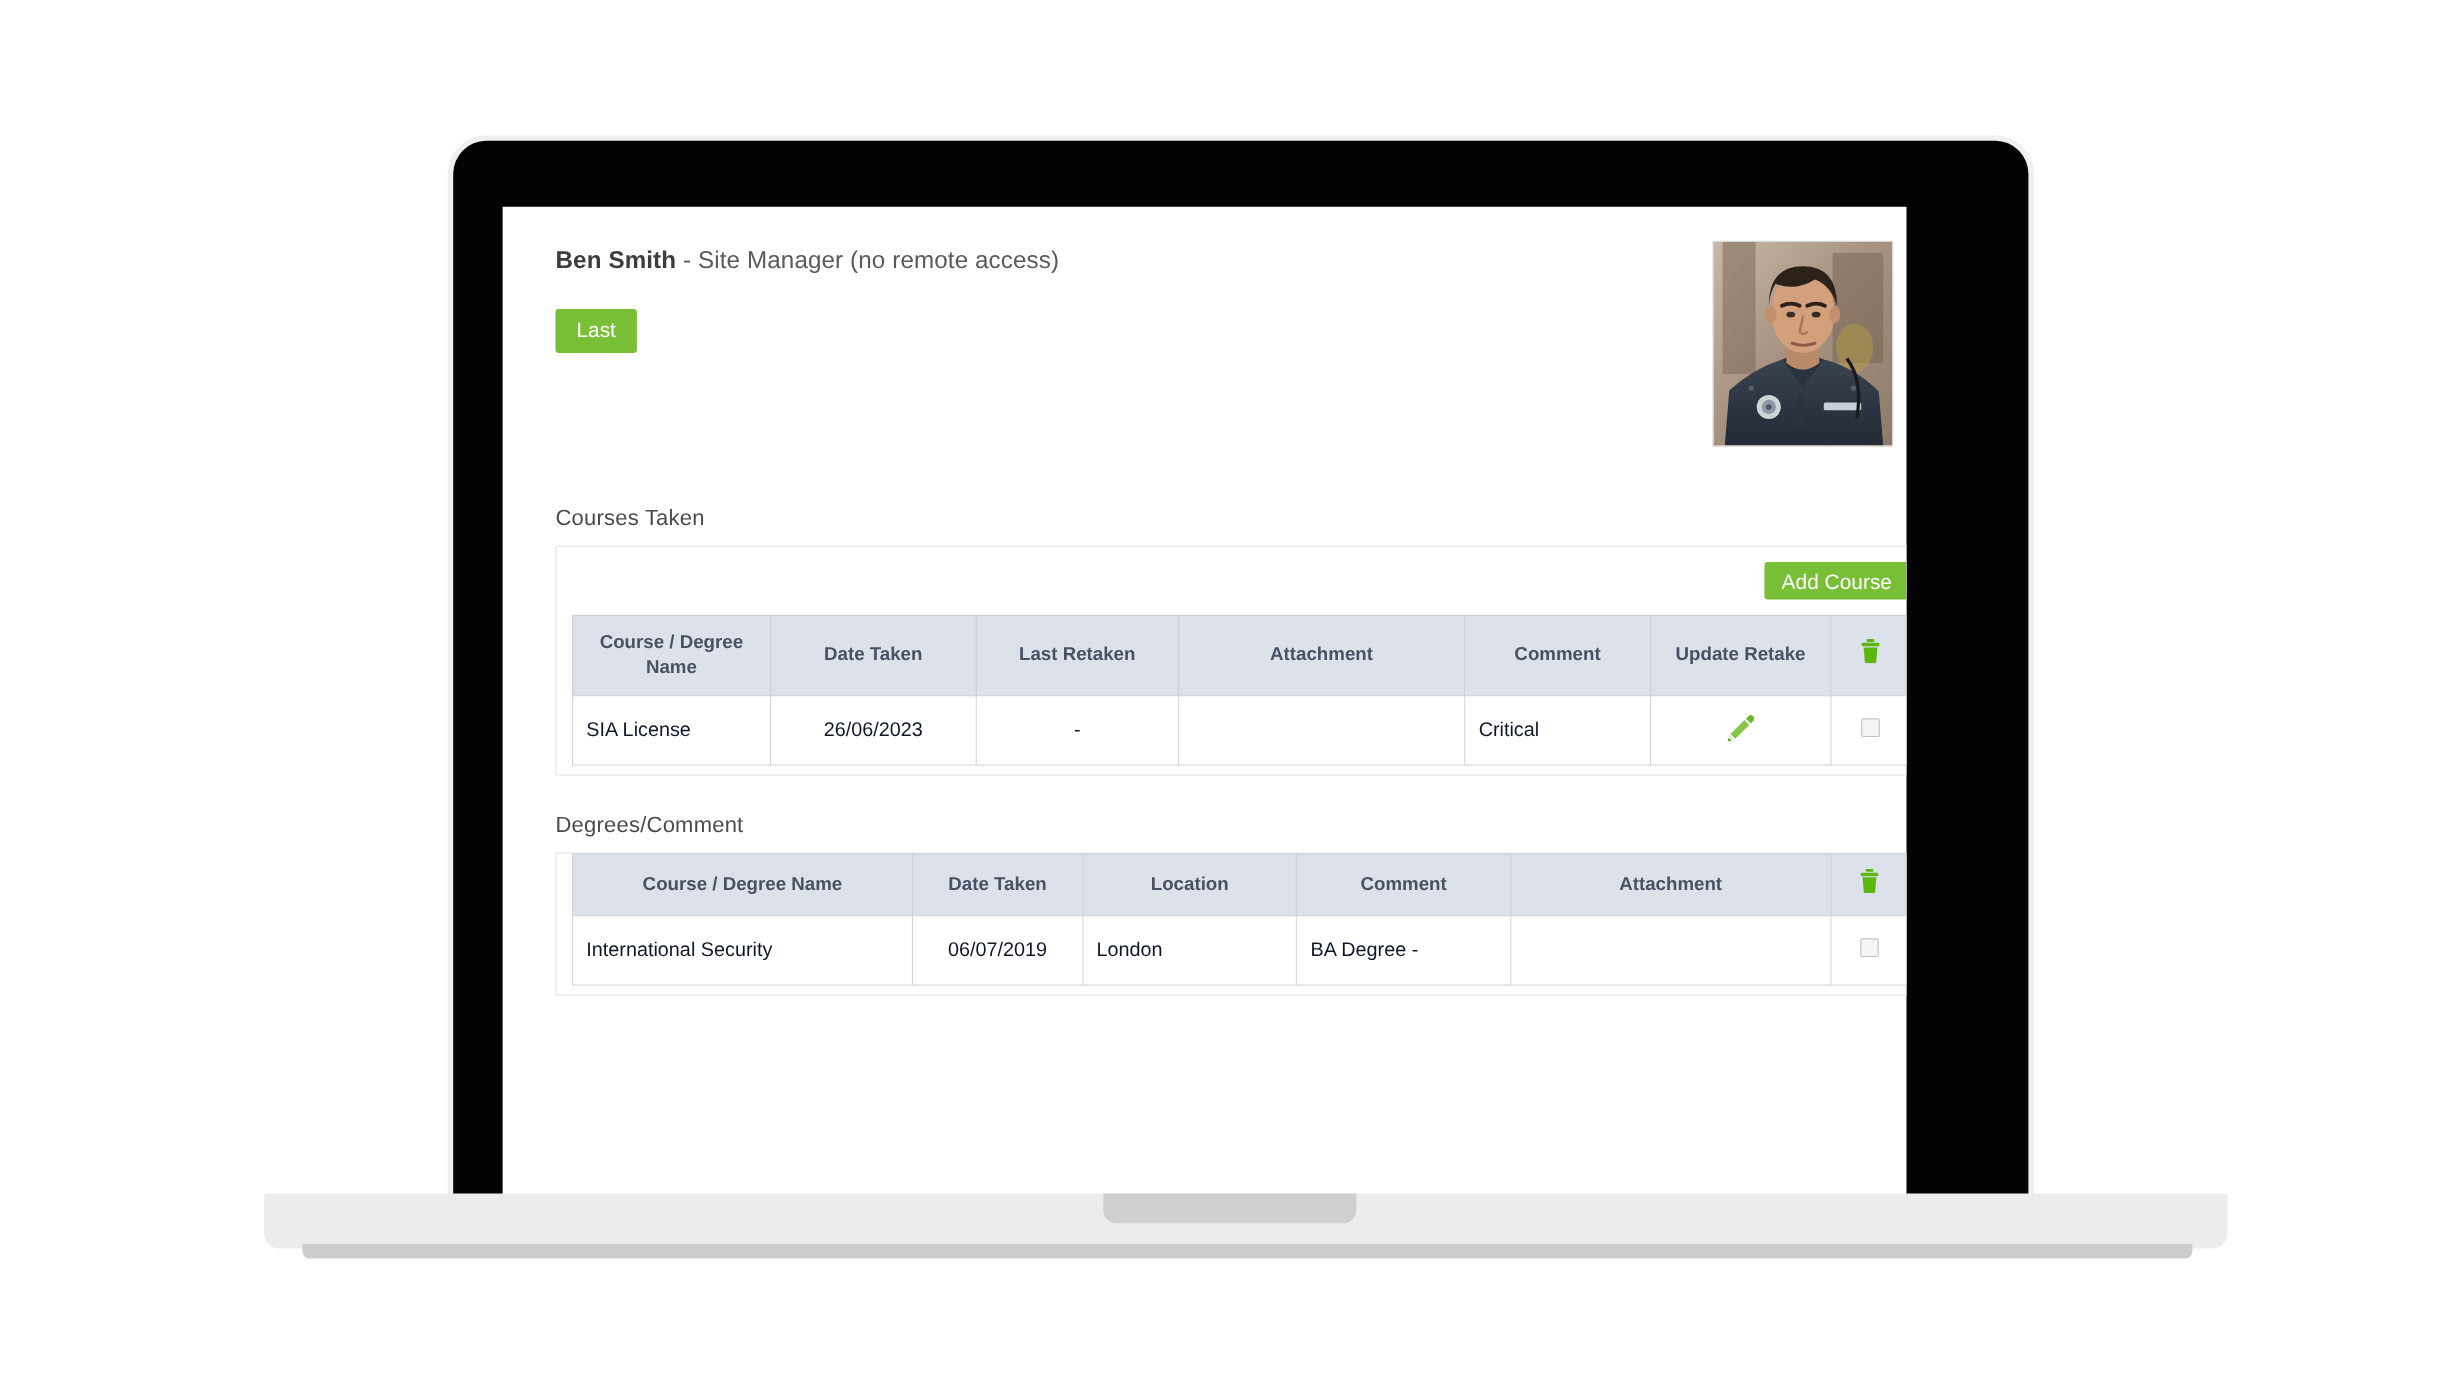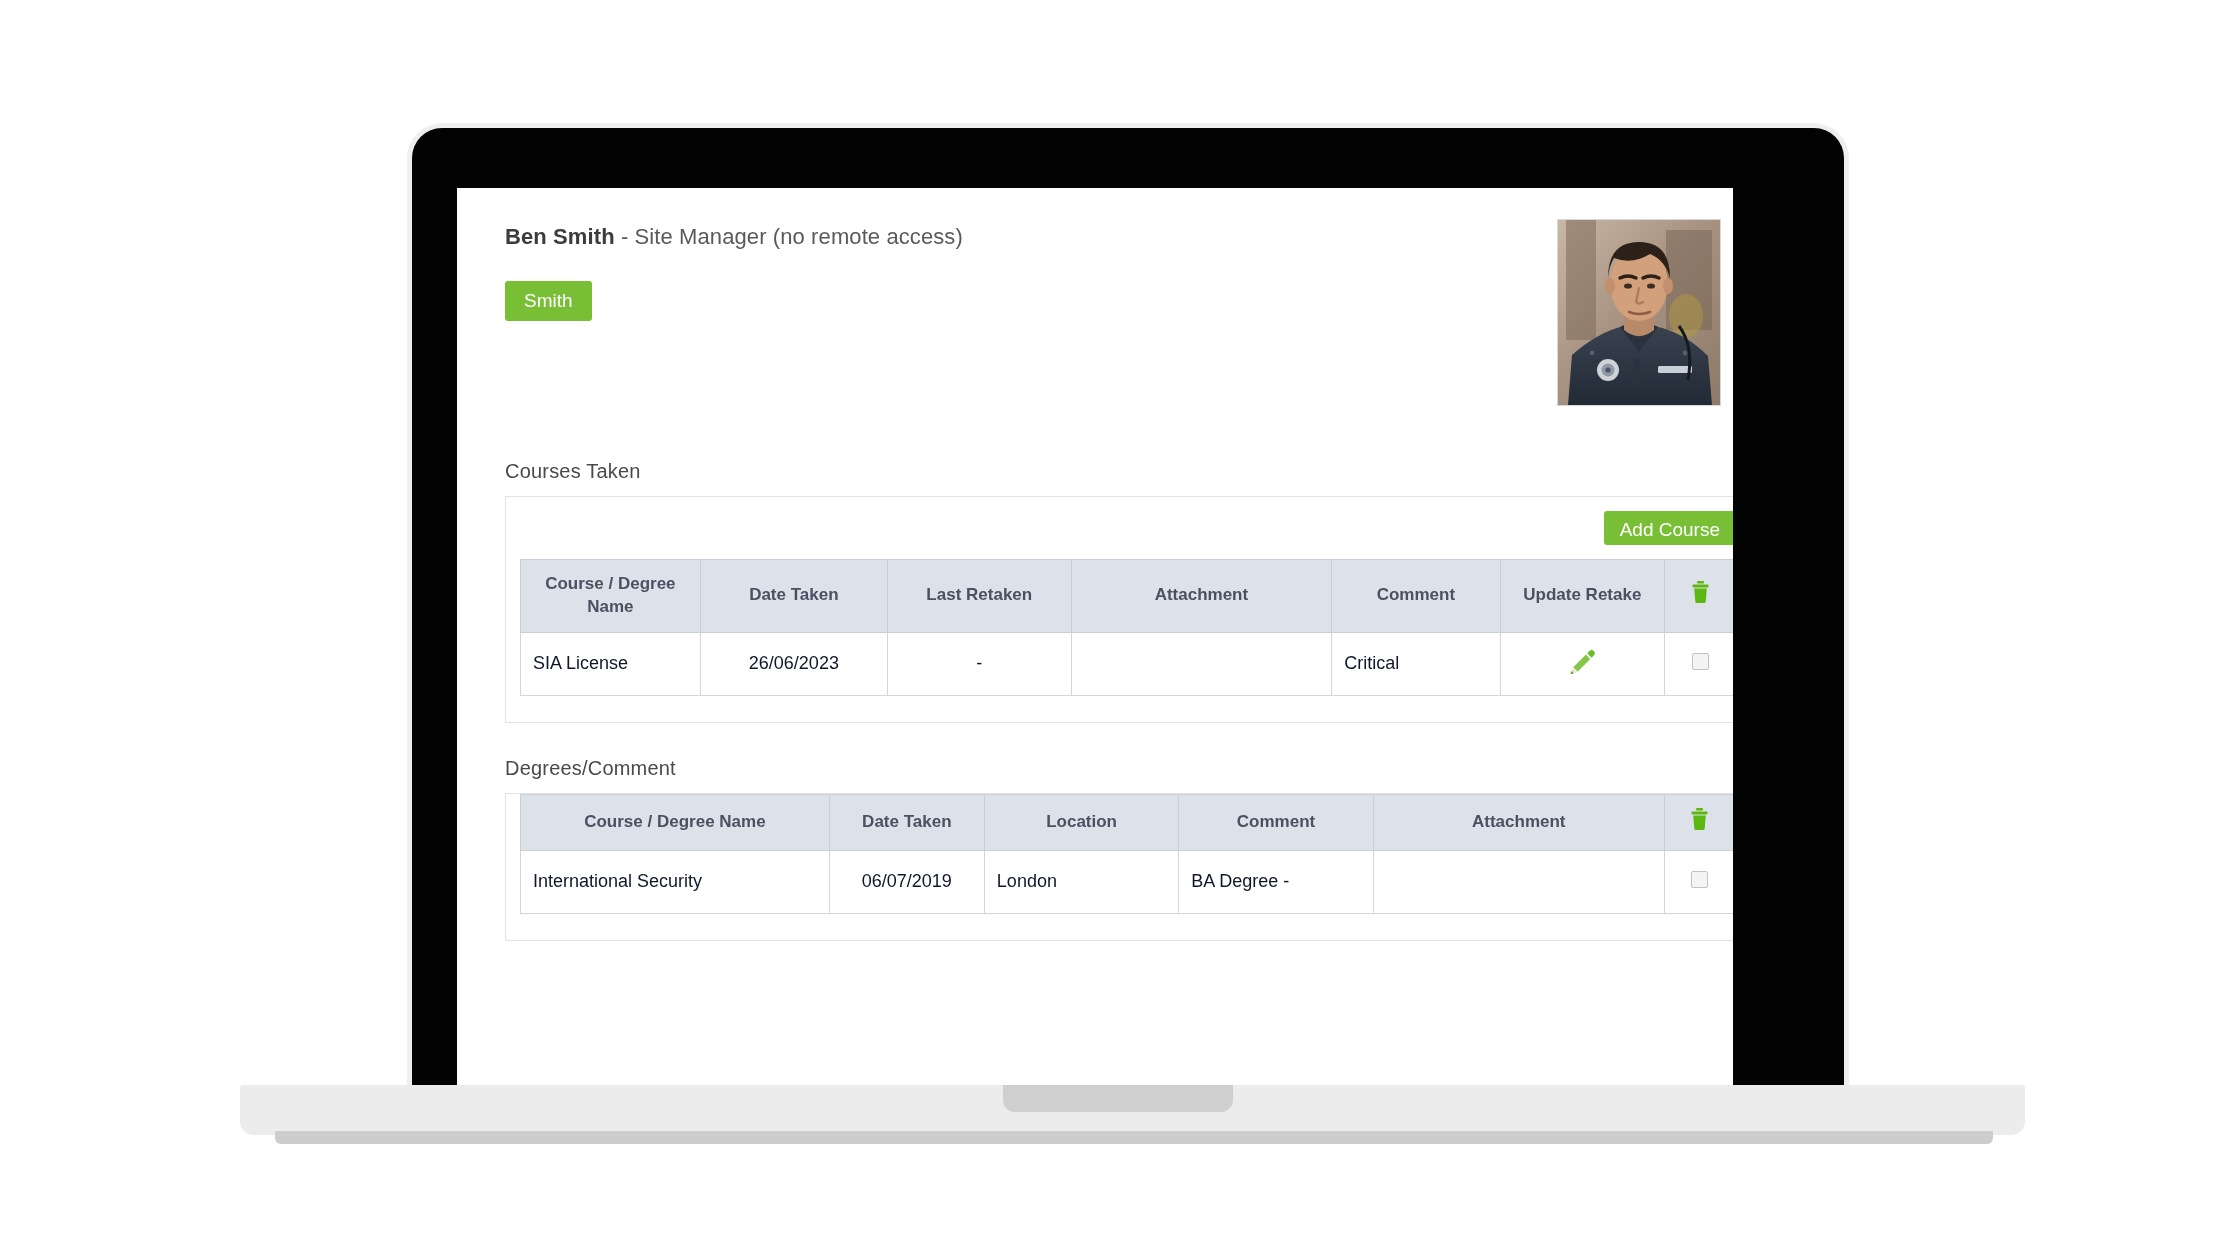--- a/index.html
+++ b/index.html
@@ -155,21 +155,21 @@
     padding: 0;
   }
   .panel-toolbar .btn-green {
     position: absolute;
     right: 14px;
     top: 14px;
   }
 
   table.grid {
     width: calc(100% - 28px);
-    margin: 0 14px 26px 14px;
+    margin: 0 14px 8px 14px;
     border-collapse: collapse;
     table-layout: fixed;
   }
   table.grid th {
     background: #dde1e9;
     border: 1px solid #c9cfd9;
     color: #4a5163;
     font-size: 17px;
     font-weight: bold;
     padding: 13px 6px;
@@ -229,21 +229,21 @@
     <div id="laptop-screen">
 
       <div id="page-content">
 
         <div class="person-row">
 
           <div class="person-name-line">
             <span class="pname">Ben Smith</span><span class="prole"> - </span><span class="prole">Site Manager (no remote access)</span>
           </div>
 
-          <button class="btn-green" id="edit-button">Smith</button>
+          <button class="btn-green" id="edit-button">Last</button>
 
           <div id="profile-photo">
             <svg viewBox="0 0 162 185" preserveAspectRatio="none">
               <defs>
                 <linearGradient id="bgwall" x1="0" y1="0" x2="1" y2="1">
                   <stop offset="0%" stop-color="#c9b8a6"></stop>
                   <stop offset="45%" stop-color="#a89382"></stop>
                   <stop offset="100%" stop-color="#8e7a68"></stop>
                 </linearGradient>
                 <linearGradient id="uniform" x1="0" y1="0" x2="0" y2="1">

